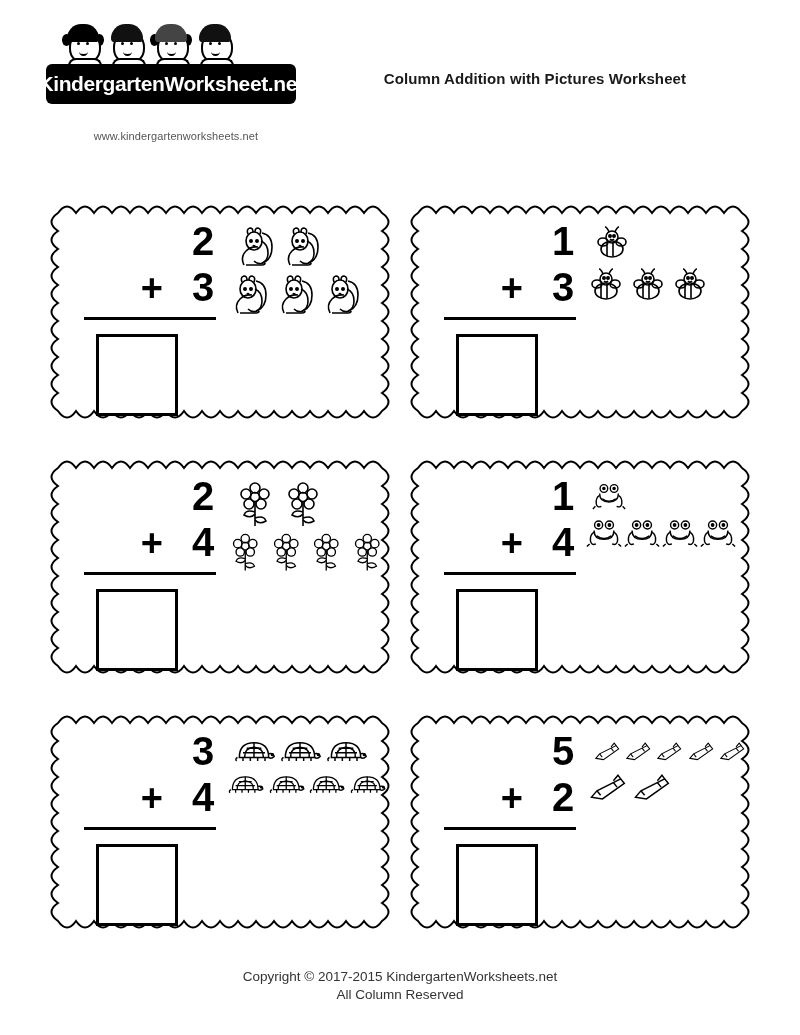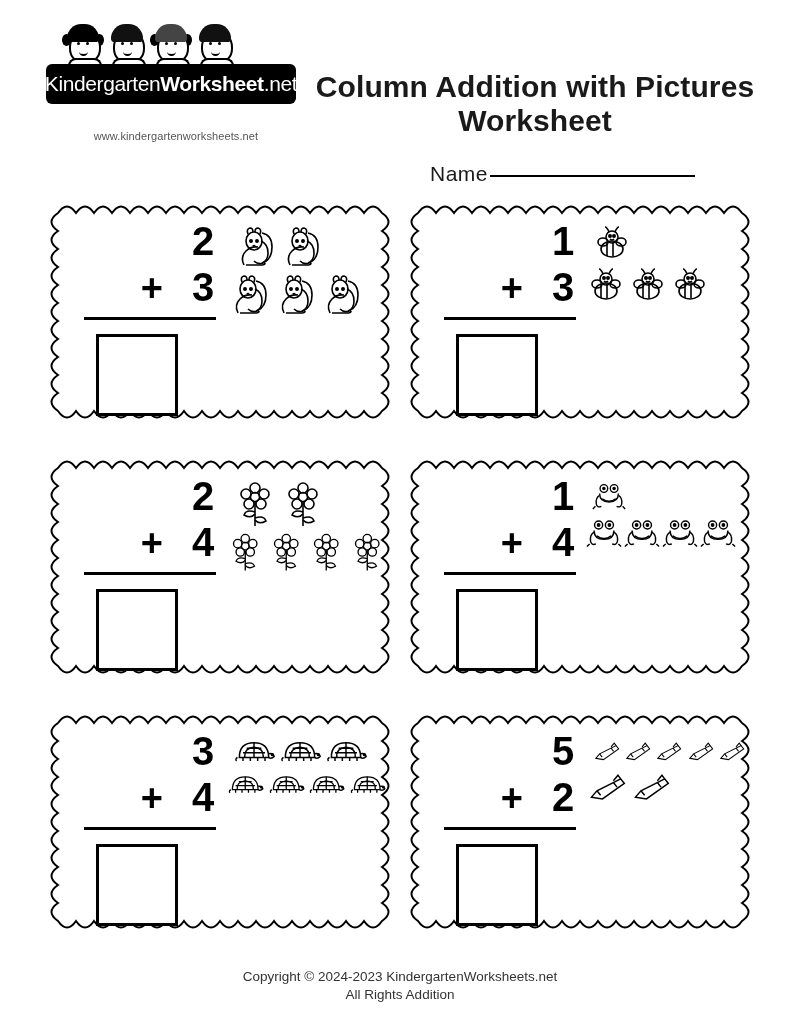--- a/index.html
+++ b/index.html
@@ -118,40 +118,40 @@
     justify-content: center;
     overflow: hidden;
   }
   .logo-text {
     color: #ffffff;
     font-size: 21px;
     font-weight: bold;
     letter-spacing: -0.4px;
     white-space: nowrap;
   }
-  .logo-text .thin { font-weight: normal; }
+  .logo-text .thin { font-weight: bold; }
 
   .site-url {
     position: absolute;
     left: 46px;
     top: 108px;
     width: 260px;
     text-align: center;
     font-size: 11px;
     color: #555;
     letter-spacing: 0.1px;
   }
 
   .worksheet-title {
     position: absolute;
     left: 290px;
     top: 48px;
     width: 490px;
     text-align: center;
-    font-size: 30px;
+    font-size: 15px;
     font-weight: bold;
     color: #1a1a1a;
     letter-spacing: 0.1px;
   }
 
   .name-row {
     position: absolute;
     left: 430px;
     top: 140px;
     width: 330px;
@@ -312,23 +312,20 @@
       <span class="logo-text">
         <span class="thin">Kindergarten</span><span>Worksheet</span><span class="thin">.net</span>
       </span>
     </div>
   </div>
 
   <div class="site-url">www.kindergartenworksheets.net</div>
 
   <div class="worksheet-title">Column Addition with Pictures Worksheet</div>
 
-  <div class="name-row">
-    <span>Name</span><span class="name-line"></span>
-  </div>
 </div>
 
 <div class="grid">
 
   <div class="cell r0 c0">
     <div class="scallop">
       <svg width="348" height="245" viewBox="0 0 348 245">
         <path d="M10,16 q9,-13 18,0 q9,-13 18,0 q9,-13 18,0 q9,-13 18,0 q9,-13 18,0 q9,-13 18,0 q9,-13 18,0 q9,-13 18,0 q9,-13 18,0 q9,-13 18,0 q9,-13 18,0 q9,-13 18,0 q9,-13 18,0 q9,-13 18,0 q9,-13 18,0 q9,-13 18,0 q9,-13 18,0 q9,-13 18,0 q13,9 0,18 q13,9 0,18 q13,9 0,18 q13,9 0,18 q13,9 0,18 q13,9 0,18 q13,9 0,18 q13,9 0,18 q13,9 0,18 q13,9 0,18 q13,9 0,18 q-9,13 -18,0 q-9,13 -18,0 q-9,13 -18,0 q-9,13 -18,0 q-9,13 -18,0 q-9,13 -18,0 q-9,13 -18,0 q-9,13 -18,0 q-9,13 -18,0 q-9,13 -18,0 q-9,13 -18,0 q-9,13 -18,0 q-9,13 -18,0 q-9,13 -18,0 q-9,13 -18,0 q-9,13 -18,0 q-9,13 -18,0 q-9,13 -18,0 q-13,-9 0,-18 q-13,-9 0,-18 q-13,-9 0,-18 q-13,-9 0,-18 q-13,-9 0,-18 q-13,-9 0,-18 q-13,-9 0,-18 q-13,-9 0,-18 q-13,-9 0,-18 q-13,-9 0,-18 q-13,-9 0,-18 z" fill="none" stroke="#000" stroke-width="2"></path>
       </svg>
     </div>
@@ -870,15 +867,15 @@
               <path d="M30,12 l4,5"></path>
             </g>
           </svg>
       </div>
     </div>
   </div>
 
 </div>
 
 <div class="footer">
-  <div>Copyright © 2024-2023 KindergartenWorksheets.net</div>
-  <div>All Rights Addition</div>
+  <div>Copyright © 2017-2015 KindergartenWorksheets.net</div>
+  <div>All Column Reserved</div>
 </div>
 
 </body></html>

